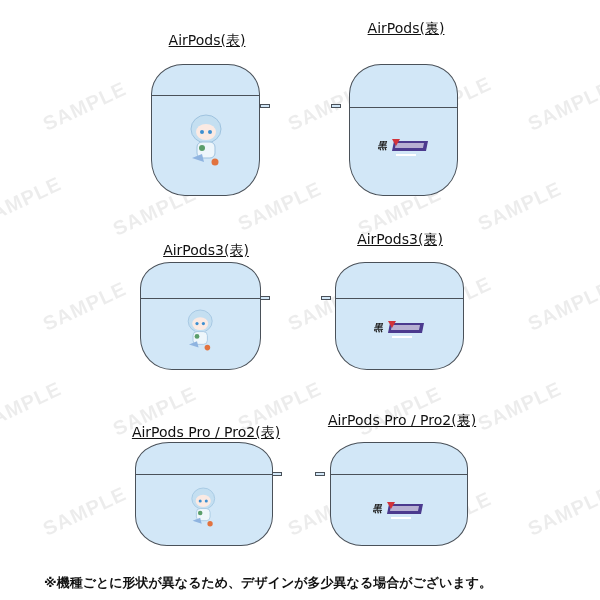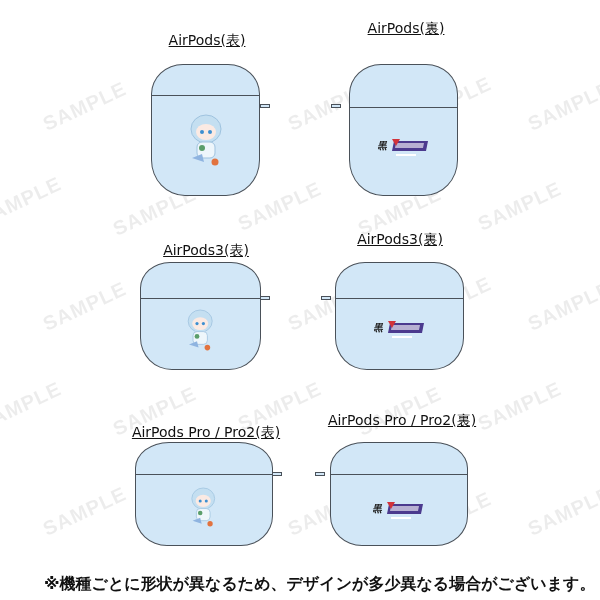--- a/index.html
+++ b/index.html
@@ -4,21 +4,21 @@
 <style>
   html,body{margin:0;padding:0;background:#fff;}
   body{width:600px;height:600px;position:relative;overflow:hidden;font-family:"DejaVu Sans","Liberation Sans",sans-serif;}
   .wm{position:absolute;color:#000;opacity:0.07;font-weight:bold;font-size:20px;letter-spacing:1px;transform:rotate(-25deg);white-space:nowrap;font-family:"Liberation Sans",sans-serif;}
   .title{position:absolute;font-size:14px;color:#111;white-space:nowrap;transform:translateX(-50%);font-family:"DejaVu Sans",sans-serif;text-decoration:underline;}
   .case{position:absolute;background:#d2e7f7;border:1.2px solid #4a5159;box-sizing:border-box;}
   .lid{position:absolute;left:0;right:0;height:1.2px;background:#4a5159;}
   .hook{position:absolute;width:10px;height:4px;background:#d2e7f7;border:1px solid #4a5159;box-sizing:border-box;}
   .chara{position:absolute;}
   .logo{position:absolute;}
-  .note{position:absolute;left:44px;top:574px;font-size:16px;color:#111;font-weight:bold;font-family:"DejaVu Sans",sans-serif;}
+  .note{position:absolute;left:44px;top:574px;font-size:13px;color:#111;font-weight:bold;font-family:"DejaVu Sans",sans-serif;}
 </style>
 </head>
 <body>
 
 <div class="wm" style="left:40px;top:95px">SAMPLE</div>
 <div class="wm" style="left:160px;top:90px">SAMPLE</div>
 <div class="wm" style="left:285px;top:95px">SAMPLE</div>
 <div class="wm" style="left:405px;top:90px">SAMPLE</div>
 <div class="wm" style="left:525px;top:95px">SAMPLE</div>
 <div class="wm" style="left:-25px;top:190px">SAMPLE</div>

